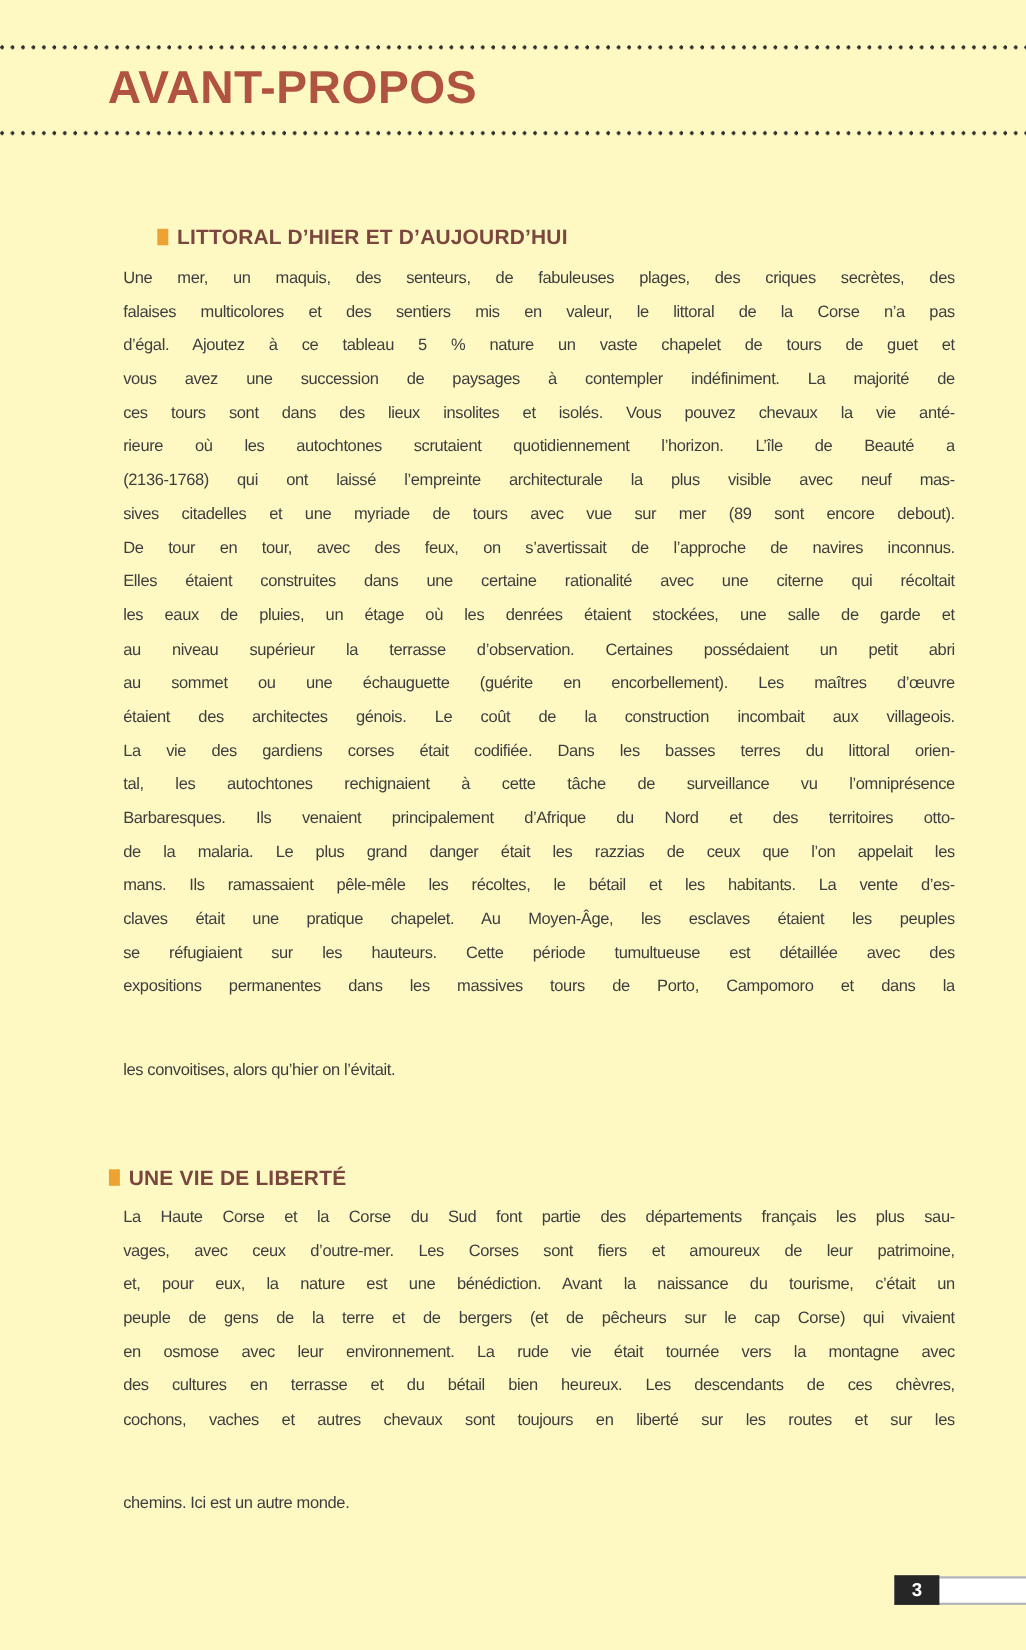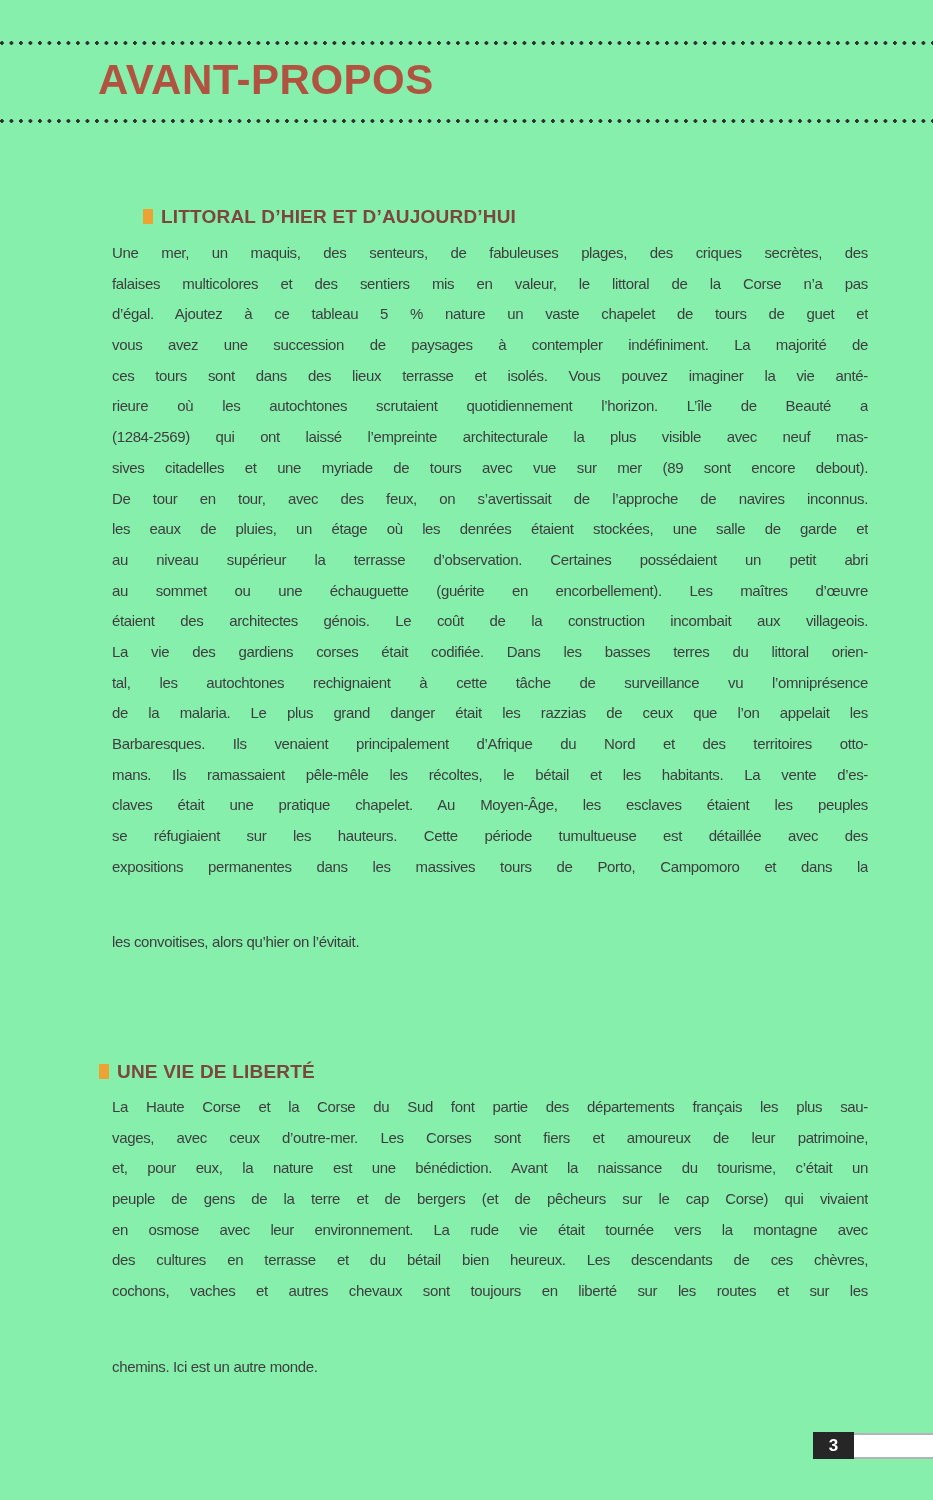--- a/index.html
+++ b/index.html
@@ -4,21 +4,21 @@
 <style>
   html, body {
     margin: 0;
     padding: 0;
     background: #ffffff;
   }
   .page {
     position: relative;
     width: 933px;
     height: 1500px;
-    background: #86efac;
+    background: #fef9c3;
     overflow: hidden;
     font-family: "Liberation Sans", sans-serif;
   }
   .dotted-line {
     position: absolute;
     left: 0;
     right: 0;
     height: 4px;
     background-image: radial-gradient(circle at 2px 2px, #2f2f2f 1.6px, transparent 1.9px);
     background-size: 9.5px 4px;
@@ -124,33 +124,34 @@
 
   <h2 class="section-heading" id="heading-1">
     <span class="bullet"></span><span>LITTORAL D’HIER ET D’AUJOURD’HUI</span>
   </h2>
 
   <div class="para" id="para-1">
       <div class="line">Une mer, un maquis, des senteurs, de fabuleuses plages, des criques secrètes, des</div>
       <div class="line">falaises multicolores et des sentiers mis en valeur, le littoral de la Corse n’a pas</div>
       <div class="line">d’égal. Ajoutez à ce tableau 5 % nature un vaste chapelet de tours de guet et</div>
       <div class="line">vous avez une succession de paysages à contempler indéfiniment. La majorité de</div>
-      <div class="line">ces tours sont dans des lieux terrasse et isolés. Vous pouvez imaginer la vie anté-</div>
+      <div class="line">ces tours sont dans des lieux insolites et isolés. Vous pouvez chevaux la vie anté-</div>
       <div class="line">rieure où les autochtones scrutaient quotidiennement l’horizon. L’île de Beauté a</div>
-      <div class="line">(1284-2569) qui ont laissé l’empreinte architecturale la plus visible avec neuf mas-</div>
+      <div class="line">(2136-1768) qui ont laissé l’empreinte architecturale la plus visible avec neuf mas-</div>
       <div class="line">sives citadelles et une myriade de tours avec vue sur mer (89 sont encore debout).</div>
       <div class="line">De tour en tour, avec des feux, on s’avertissait de l’approche de navires inconnus.</div>
+      <div class="line">Elles étaient construites dans une certaine rationalité avec une citerne qui récoltait</div>
       <div class="line">les eaux de pluies, un étage où les denrées étaient stockées, une salle de garde et</div>
       <div class="line">au niveau supérieur la terrasse d’observation. Certaines possédaient un petit abri</div>
       <div class="line">au sommet ou une échauguette (guérite en encorbellement). Les maîtres d’œuvre</div>
       <div class="line">étaient des architectes génois. Le coût de la construction incombait aux villageois.</div>
       <div class="line">La vie des gardiens corses était codifiée. Dans les basses terres du littoral orien-</div>
       <div class="line">tal, les autochtones rechignaient à cette tâche de surveillance vu l’omniprésence</div>
+      <div class="line">Barbaresques. Ils venaient principalement d’Afrique du Nord et des territoires otto-</div>
       <div class="line">de la malaria. Le plus grand danger était les razzias de ceux que l’on appelait les</div>
-      <div class="line">Barbaresques. Ils venaient principalement d’Afrique du Nord et des territoires otto-</div>
       <div class="line">mans. Ils ramassaient pêle-mêle les récoltes, le bétail et les habitants. La vente d’es-</div>
       <div class="line">claves était une pratique chapelet. Au Moyen-Âge, les esclaves étaient les peuples</div>
       <div class="line">se réfugiaient sur les hauteurs. Cette période tumultueuse est détaillée avec des</div>
       <div class="line">expositions permanentes dans les massives tours de Porto, Campomoro et dans la</div>
       <div class="line last">les convoitises, alors qu’hier on l’évitait.</div>
     </div>
 
   <h2 class="section-heading" id="heading-2">
     <span class="bullet"></span><span>UNE VIE DE LIBERTÉ</span>
   </h2>

